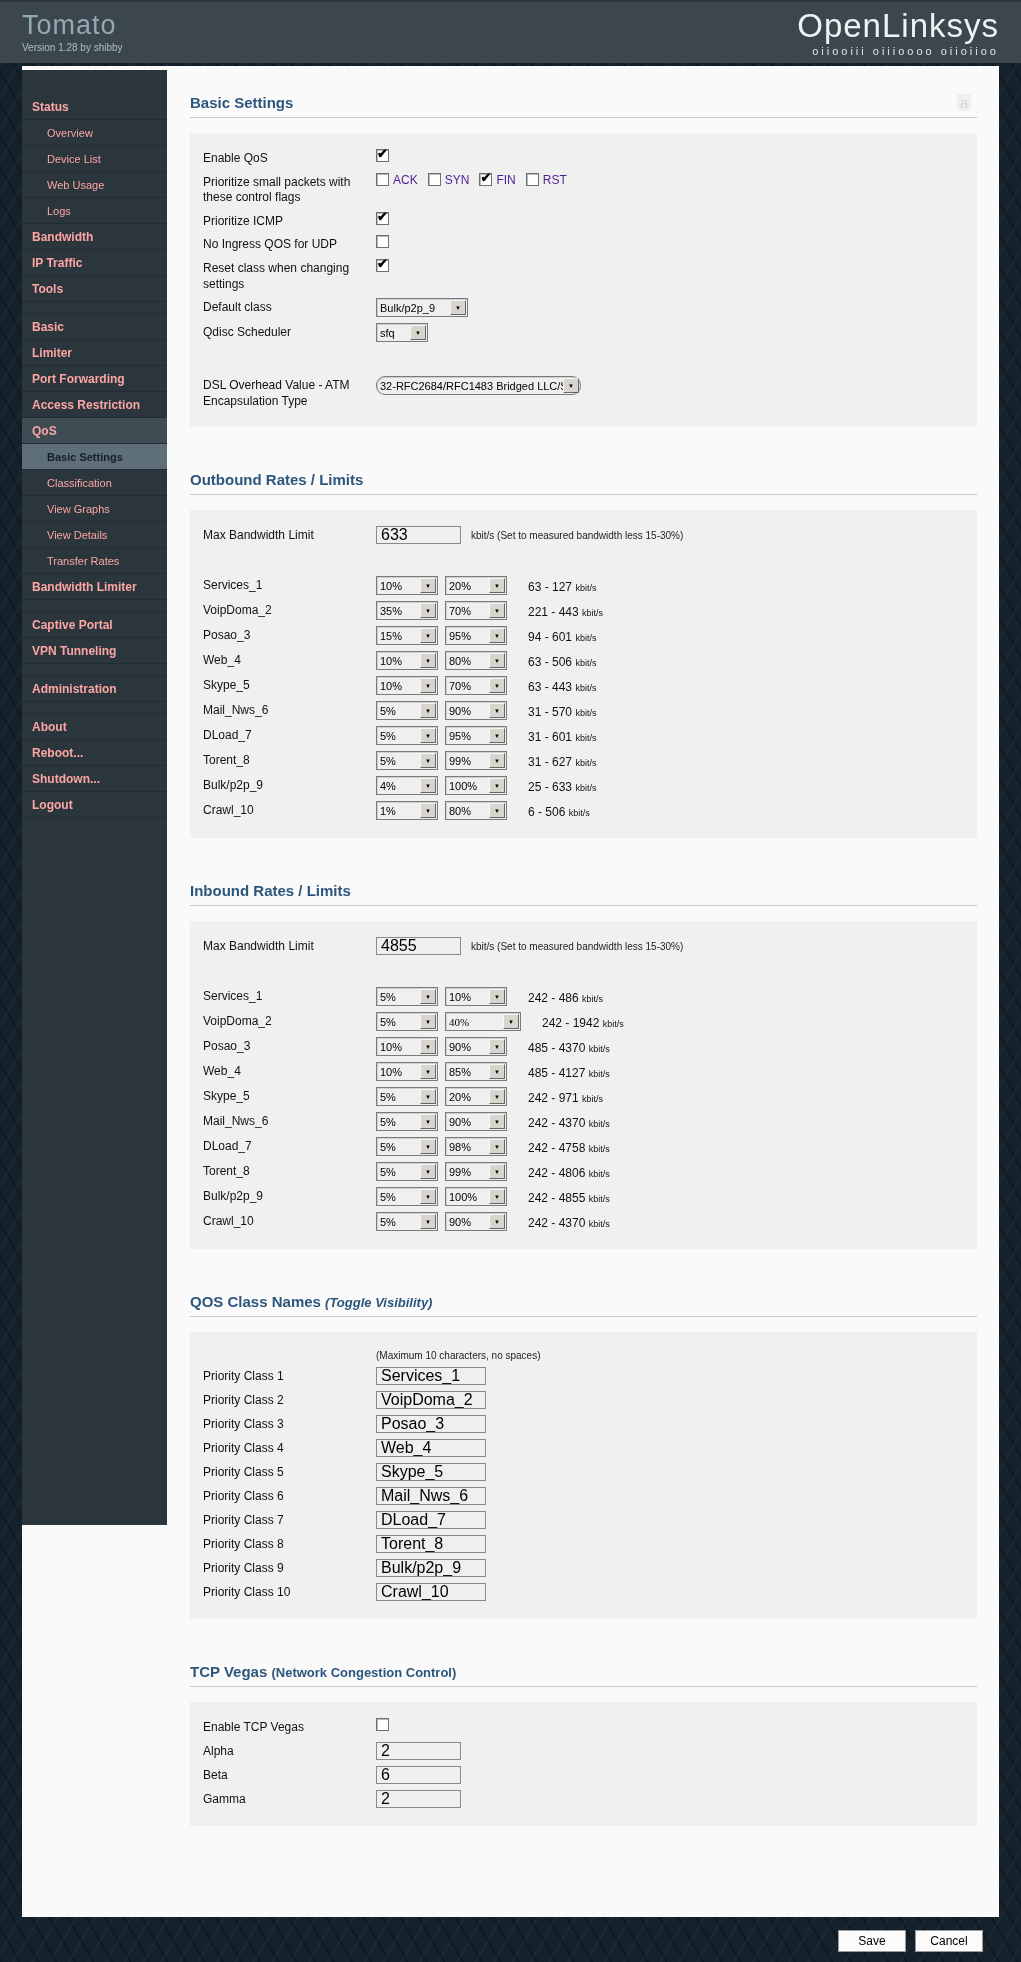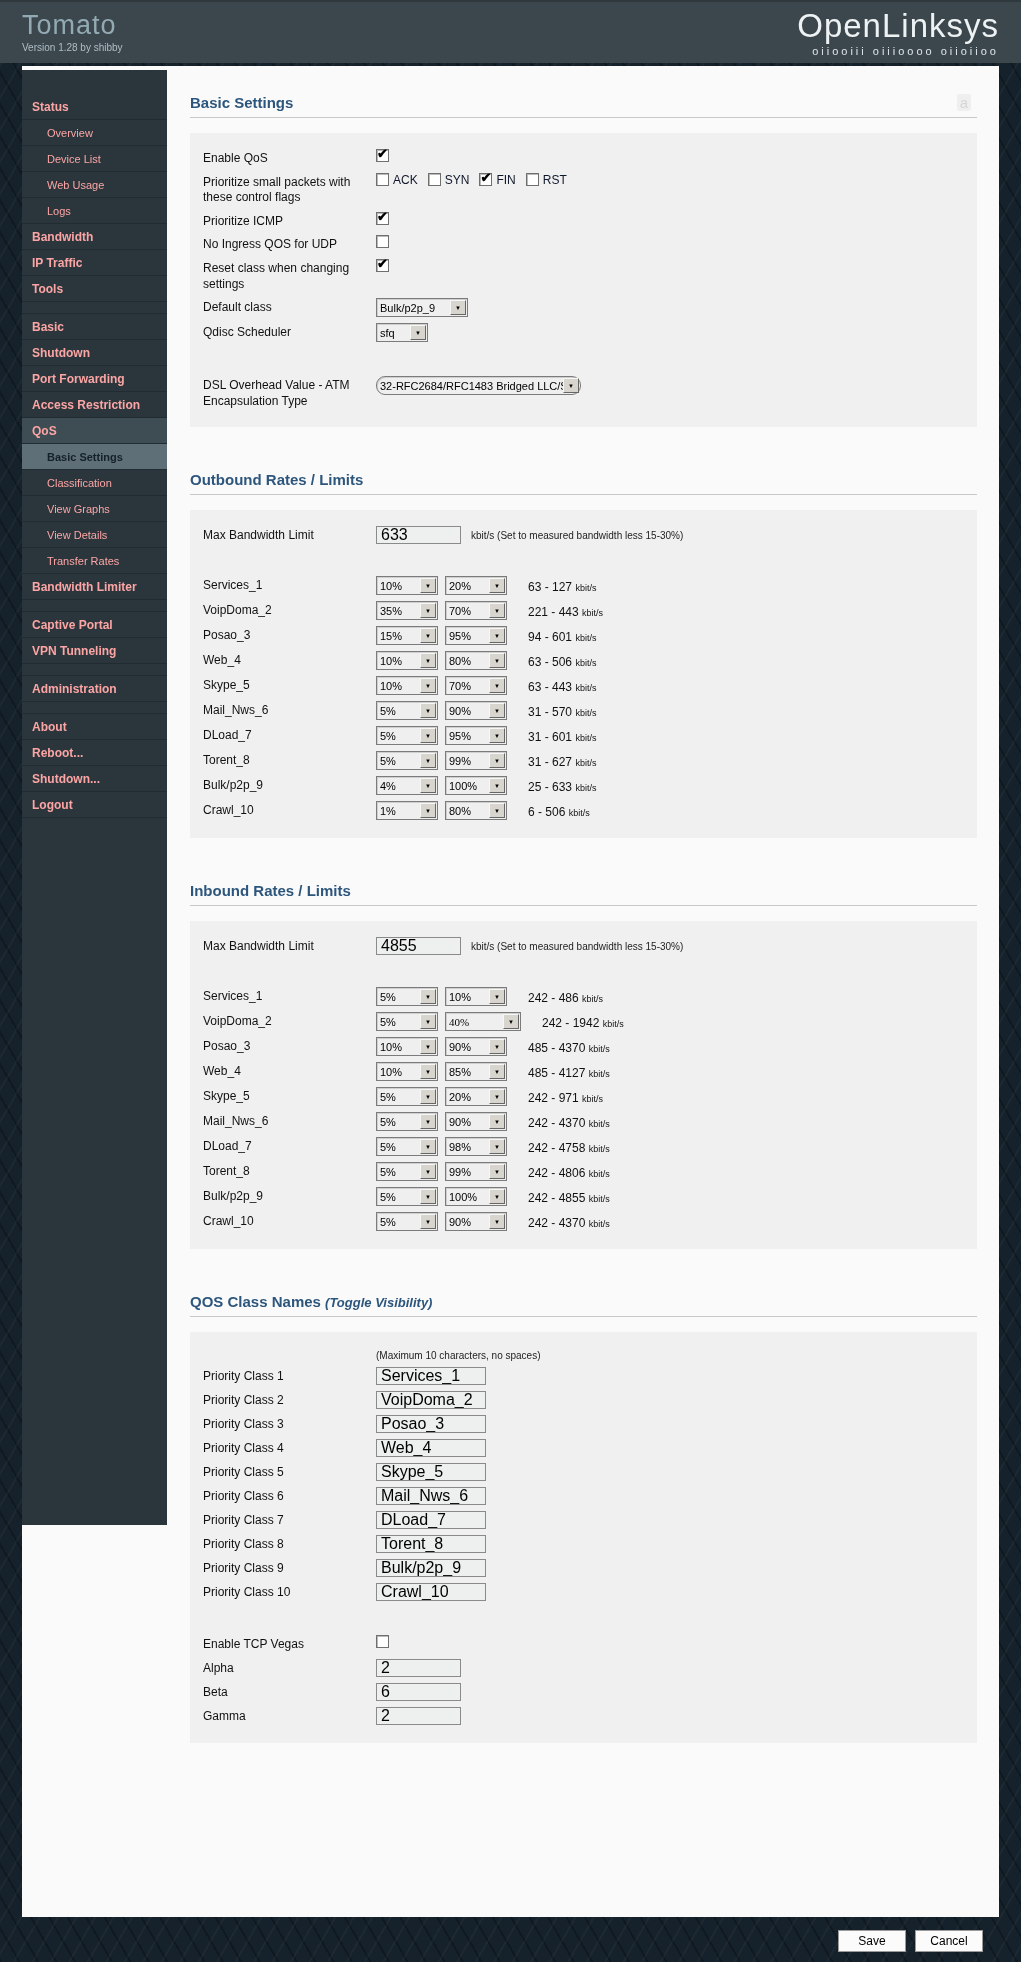--- a/index.html
+++ b/index.html
@@ -53,21 +53,21 @@
   .row { display:flex; align-items:flex-start; padding:3px 0; }
   .lbl { flex:none; width:173px; font-size:12px; color:#111; line-height:1.3; padding-top:2px; }
   .ctl { display:flex; align-items:center; }
   .spacer { height:26px; }
   
   .cb { position:relative; width:13px; height:13px; background:#fff;
     border:1px solid #6f6f6f; box-shadow: inset 1px 1px 0 #b9b9b9; flex:none; }
   .cb .tick { position:absolute; left:0px; top:-4px; font-size:13px; font-weight:bold; color:#000; }
   .flagset { display:flex; align-items:center; }
   .flagset .flag { display:flex; align-items:center; margin-right:10px; }
-  .flagset .flag span.fl { font-size:12px; color:#0f172a; margin-left:4px; }
+  .flagset .flag span.fl { font-size:12px; color:#4c1d95; margin-left:4px; }
   
   .sel { display:inline-flex; align-items:center; height:19px; background:#efefef;
     border:1px solid #7b7b7b; box-shadow: inset 1px 1px 0 #cfcfcf; flex:none; }
   .sel-t { flex:1; font-size:11px; color:#000; padding:0 3px; white-space:nowrap; overflow:hidden; }
   .sel-b { flex:none; width:16px; height:15px; margin-right:1px; background:#d8d5ce;
     border:1px solid; border-color:#f7f7f7 #666 #666 #f7f7f7;
     display:flex; align-items:center; justify-content:center; font-size:6px; color:#000; }
   
   .ti { height:18px; border:1px solid #8a8a8a; background:#eef0f0; font-size:16px;
     color:#000; padding:0 4px; font-family:"Liberation Sans", sans-serif; }
@@ -102,21 +102,21 @@
       <div class="side-item head">Status</div>
       <div class="side-item sub">Overview</div>
       <div class="side-item sub">Device List</div>
       <div class="side-item sub">Web Usage</div>
       <div class="side-item sub">Logs</div>
       <div class="side-item head">Bandwidth</div>
       <div class="side-item head">IP Traffic</div>
       <div class="side-item head">Tools</div>
       <div class="side-gap"></div>
       <div class="side-item head">Basic</div>
-      <div class="side-item head">Shutdown</div>
+      <div class="side-item head">Limiter</div>
       <div class="side-item head">Port Forwarding</div>
       <div class="side-item head">Access Restriction</div>
       <div class="side-item head open">QoS</div>
       <div class="side-item sub selected">Basic Settings</div>
       <div class="side-item sub">Classification</div>
       <div class="side-item sub">View Graphs</div>
       <div class="side-item sub">View Details</div>
       <div class="side-item sub">Transfer Rates</div>
       <div class="side-item head">Bandwidth Limiter</div>
       <div class="side-gap"></div>
@@ -571,20 +571,21 @@
             <div class="lbl">Priority Class 9</div>
             <input class="ti" value="Bulk/p2p_9" style="width: 110px;">
           </div>
           <div class="row">
             <div class="lbl">Priority Class 10</div>
             <input class="ti" value="Crawl_10" style="width: 110px;">
           </div>
         </div>
     </div>
 
+    <h2 class="sec"><span>TCP Vegas</span> <span class="sfx-p">(Network Congestion Control)</span></h2>
     <div class="box">
       <div class="row">
         <div class="lbl">Enable TCP Vegas</div>
         <div class="ctl">
             <span class="cb"></span>
           </div>
       </div>
       <div>
           <div class="row">
             <div class="lbl">Alpha</div>

